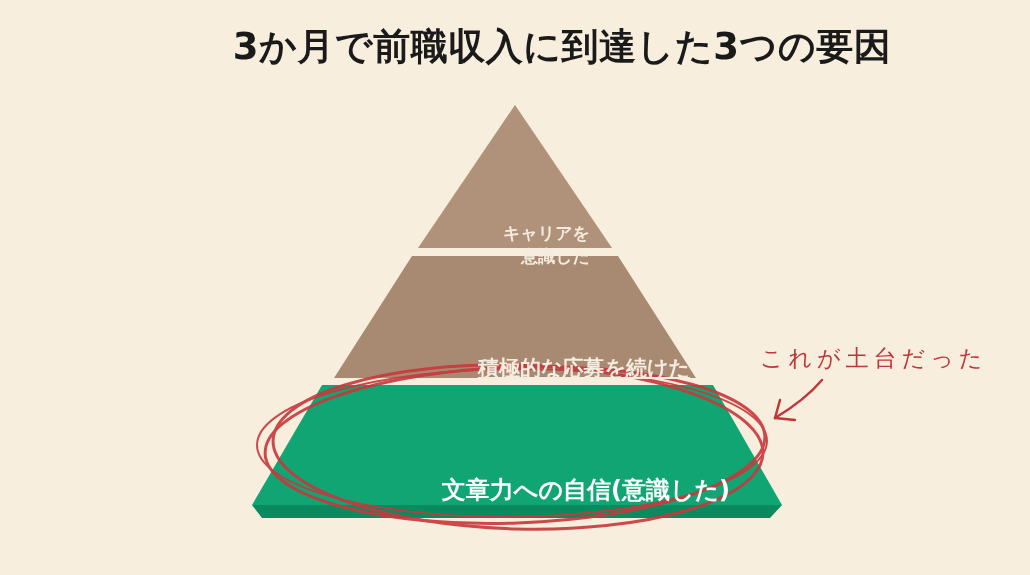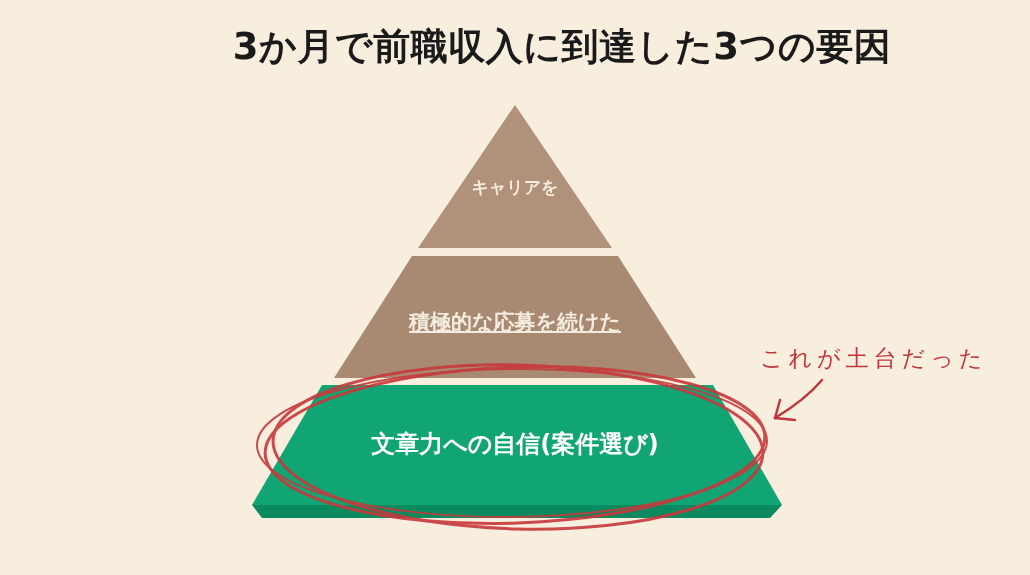--- a/index.html
+++ b/index.html
@@ -1,19 +1,19 @@
 <!DOCTYPE html>
 <html><head>
   <meta charset="utf-8">
   <style>
     html, body { margin:0; padding:0; }
     body { width:1030px; height:575px; background:#f7eedd; position:relative; overflow:hidden; font-family:"DejaVu Sans","Liberation Sans",sans-serif; }
     .title { position:absolute; left:0; top:22px; width:1030px; text-align:center; font-size:37px; font-weight:bold; color:#1a1a1a; letter-spacing:0.5px;padding-left:47px; }
     svg.diagram { position:absolute; left:0; top:0; }
-    .lbl { position:absolute; color:#ffffff; text-align:center; font-weight:bold; }
+    .lbl { position:absolute; color:#ffffff; text-align:right; font-weight:bold;margin-top:46px; }
     .lbl-top { left:440px; top:176px; width:150px; font-size:17px; line-height:23px; color:#f5ece0; }
     .lbl-mid { left:340px; top:308px; width:350px; font-size:21px; color:#f5ece0;text-decoration:underline; }
     .lbl-bot { left:300px; top:428px; width:430px; font-size:24px; }
     .note { position:absolute; left:760px; top:343px; font-size:23px; color:#c0373b; letter-spacing:5px; font-family:Liberation Sans, sans-serif; }
   </style>
 </head>
 <body>
 
 <div class="title">3か月で前職収入に到達した3つの要因</div>
 
@@ -34,17 +34,18 @@
 
   <g fill="none" stroke="#c0373b" stroke-width="2.5" stroke-linecap="round">
     <path d="M822,380 Q805,400 775,418"></path>
     <path d="M775,418 L780,400"></path>
     <path d="M775,418 L795,420"></path>
   </g>
 </svg>
 
 <div class="lbl lbl-top">
   <div>キャリアを</div>
+  <div>意識した</div>
 </div>
 <div class="lbl lbl-mid">積極的な応募を続けた</div>
-<div class="lbl lbl-bot">文章力への自信(案件選び)</div>
+<div class="lbl lbl-bot">文章力への自信(意識した)</div>
 
 <div class="note">これが土台だった</div>
 
 </body></html>

